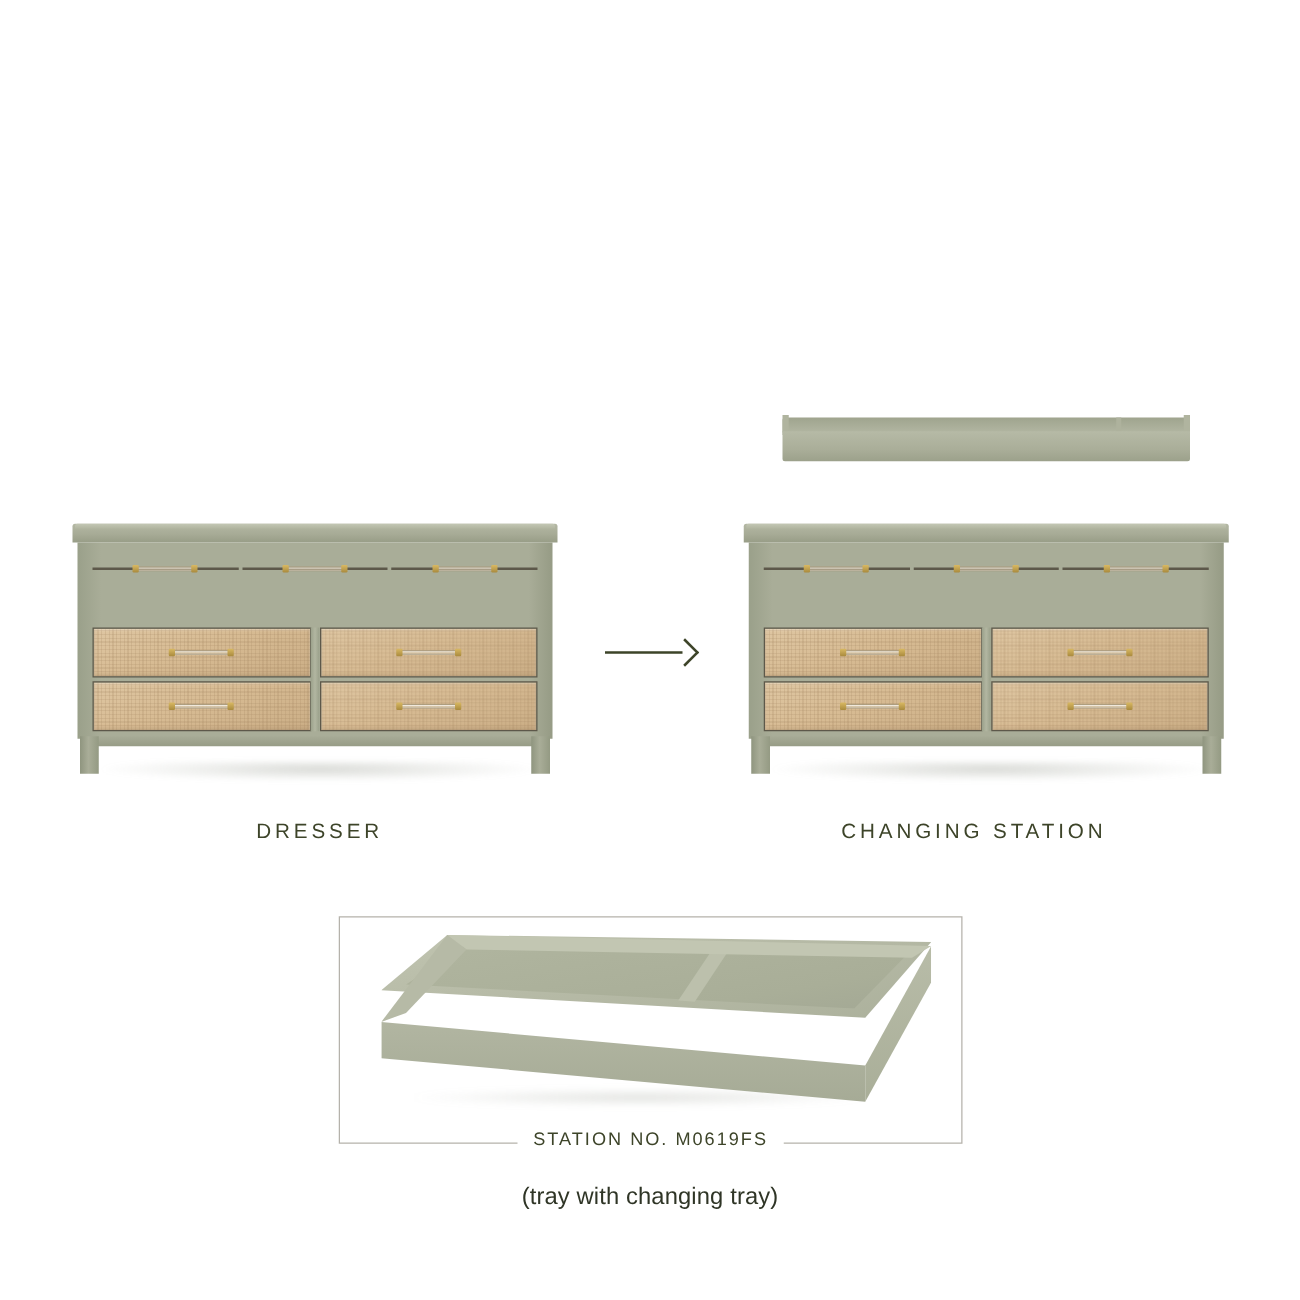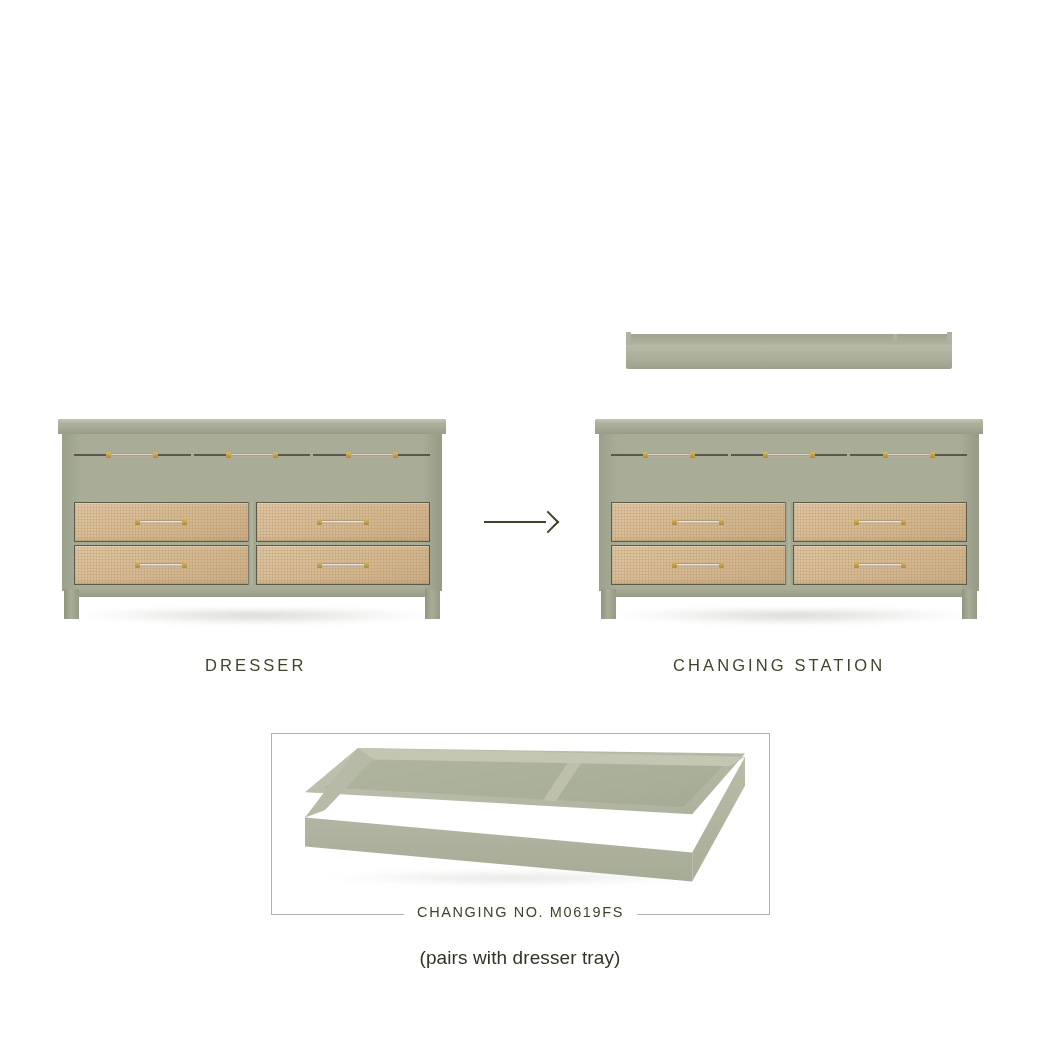--- a/index.html
+++ b/index.html
@@ -448,18 +448,18 @@
     <div class="top-face"></div>
     <div class="well"></div>
     <div class="divider"></div>
     <div class="far-rim"></div>
     <div class="left-rim"></div>
     <div class="front-face"></div>
     <div class="right-face"></div>
   </div>
 
   <div class="tray-product-label">
-    <span>CHANGING NO. M0619FS</span>
+    <span>STATION NO. M0619FS</span>
   </div>
 
-  <div class="pairs-note">(pairs with dresser tray)</div>
+  <div class="pairs-note">(tray with changing tray)</div>
 
 </div>
 
 </body></html>

